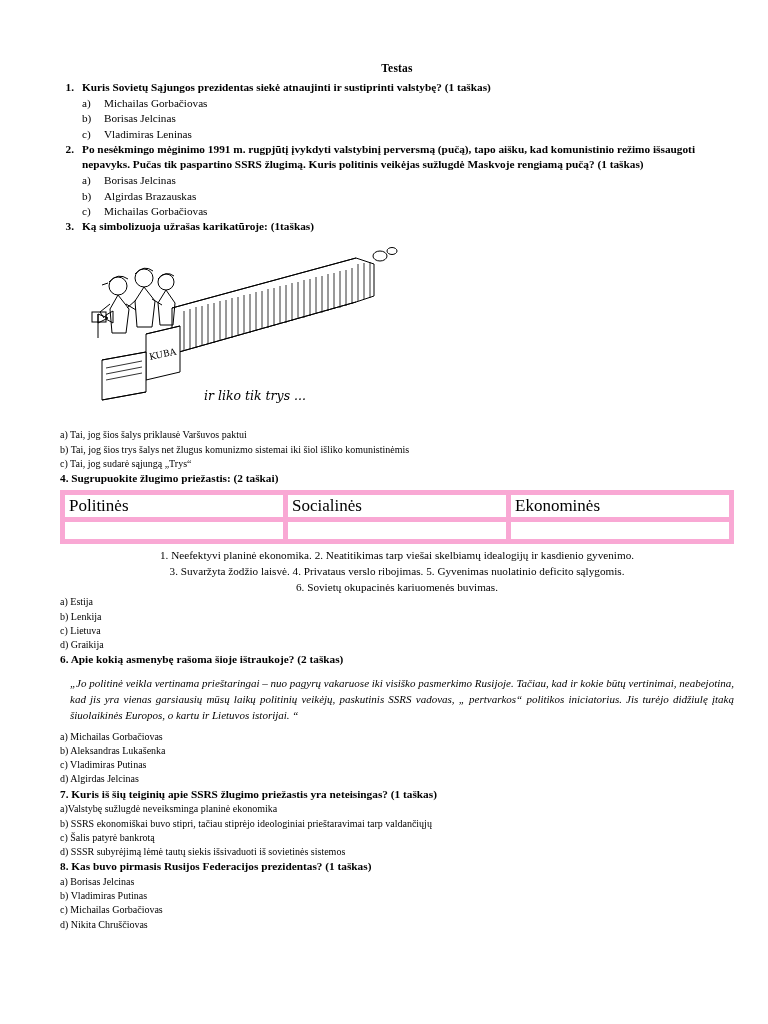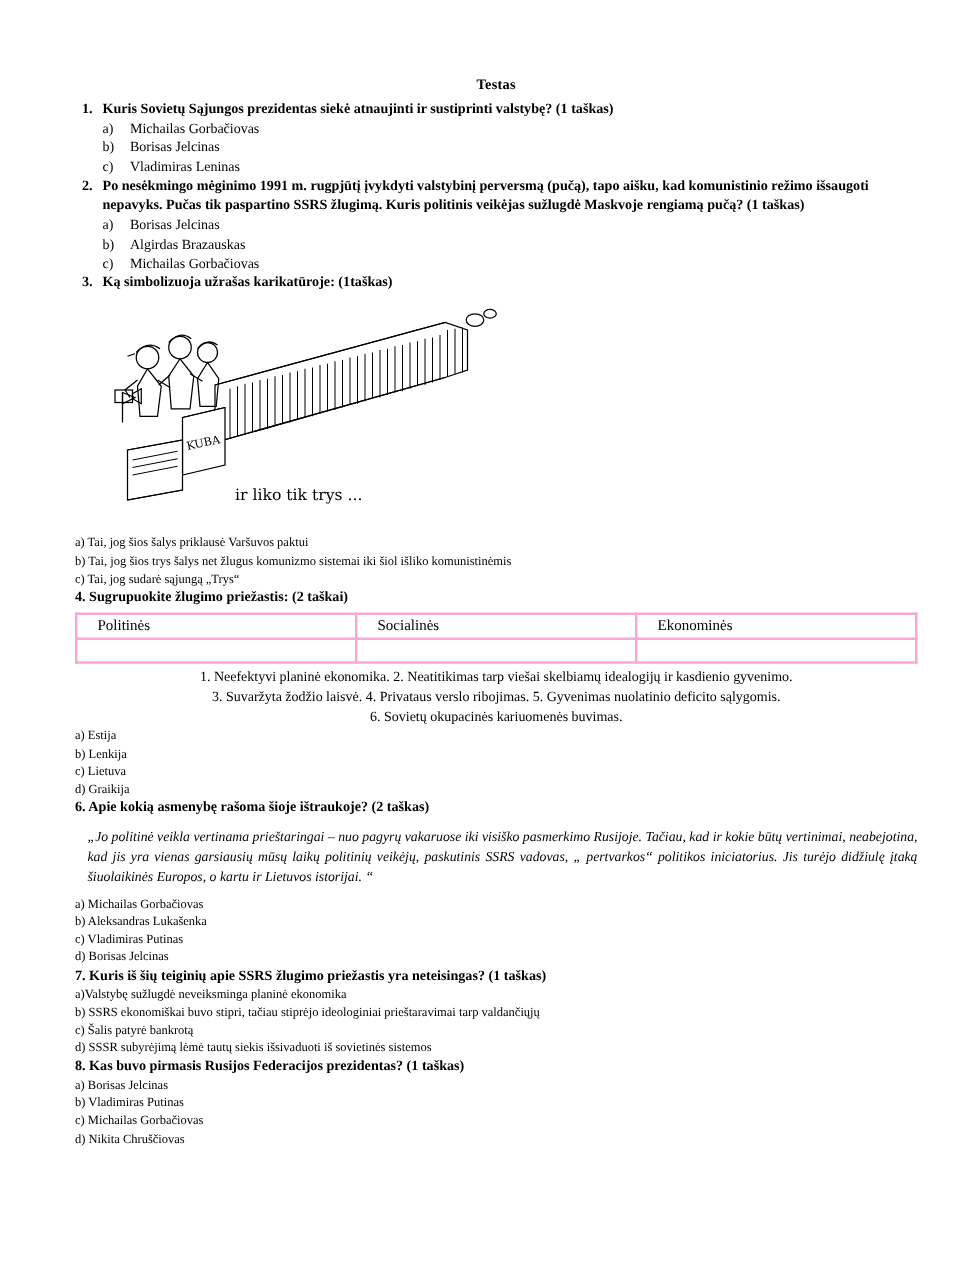--- a/index.html
+++ b/index.html
@@ -78,38 +78,39 @@
   
   .cartoon {
     width: 320px;
     height: 180px;
     margin: 8px 0 6px 24px;
     position: relative;
   }
   .cartoon svg { display: block; }
   .cartoon .caption {
     position: absolute;
-    left: 104px;
+    left: 120px;
     top: 146px;
     font-family: "DejaVu Serif", serif;
+    font-style: italic;
     font-size: 12.5px;
   }
 
   
   table.grid {
     border-collapse: collapse;
     width: 100%;
     margin: 3px 0 4px 0;
     table-layout: fixed;
   }
   table.grid td {
-    border: 2px solid #f9a8d4;
+    border: 5px solid #f9a8d4;
     height: 15px;
-    font-size: 12px;
-    padding: 1px 16px;
+    font-size: 17px;
+    padding: 1px 4px;
     vertical-align: top;
   }
   table.grid td.hdr { height: 16px; }
 
   .quote {
     font-style: italic;
     font-size: 11px;
     line-height: 1.45;
     margin: 8px 0 6px 10px;
     text-align: justify;
@@ -275,21 +276,21 @@
   <div class="opt-flat">a) Estija</div>
   <div class="opt-flat">b) Lenkija</div>
   <div class="opt-flat">c) Lietuva</div>
   <div class="opt-flat">d) Graikija</div>
 
   <div class="plain-b">6. Apie kokią asmenybę rašoma šioje ištraukoje? (2 taškas)</div>
   <div class="quote">„Jo politinė veikla vertinama prieštaringai – nuo pagyrų vakaruose iki visiško pasmerkimo Rusijoje. Tačiau, kad ir kokie būtų vertinimai, neabejotina, kad jis yra vienas garsiausių mūsų laikų politinių veikėjų, paskutinis SSRS vadovas, „ pertvarkos“ politikos iniciatorius. Jis turėjo didžiulę įtaką šiuolaikinės Europos, o kartu ir Lietuvos istorijai. “</div>
   <div class="opt-flat">a) Michailas Gorbačiovas</div>
   <div class="opt-flat">b) Aleksandras Lukašenka</div>
   <div class="opt-flat">c) Vladimiras Putinas</div>
-  <div class="opt-flat">d) Borisas Jelcinas</div>
+  <div class="opt-flat">d) Algirdas Jelcinas</div>
 
   <div class="plain-b">7. Kuris iš šių teiginių apie SSRS žlugimo priežastis yra neteisingas? (1 taškas)</div>
   <div class="opt-flat">a)Valstybę sužlugdė neveiksminga planinė ekonomika</div>
   <div class="opt-flat">b) SSRS ekonomiškai buvo stipri, tačiau stiprėjo ideologiniai prieštaravimai tarp valdančiųjų</div>
   <div class="opt-flat">c) Šalis patyrė bankrotą</div>
   <div class="opt-flat">d) SSSR subyrėjimą lėmė tautų siekis išsivaduoti iš sovietinės sistemos</div>
 
   <div class="plain-b">8. Kas buvo pirmasis Rusijos Federacijos prezidentas? (1 taškas)</div>
   <div class="opt-flat">a) Borisas Jelcinas</div>
   <div class="opt-flat">b) Vladimiras Putinas</div>

